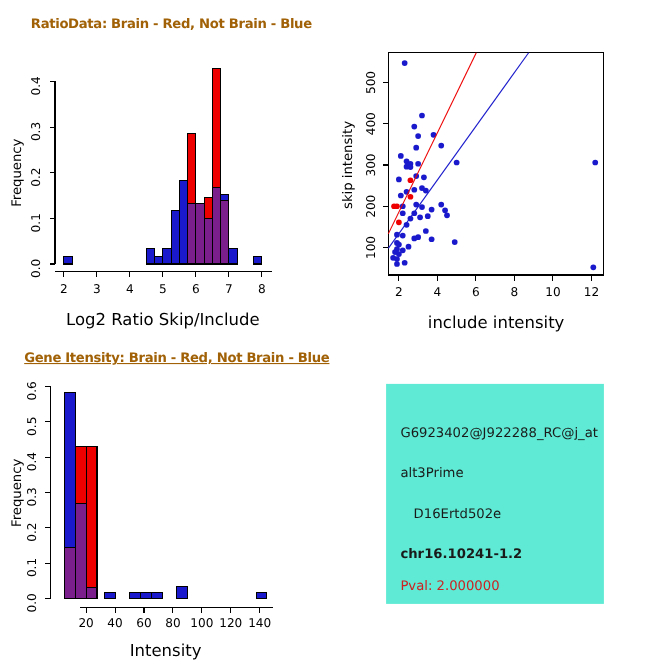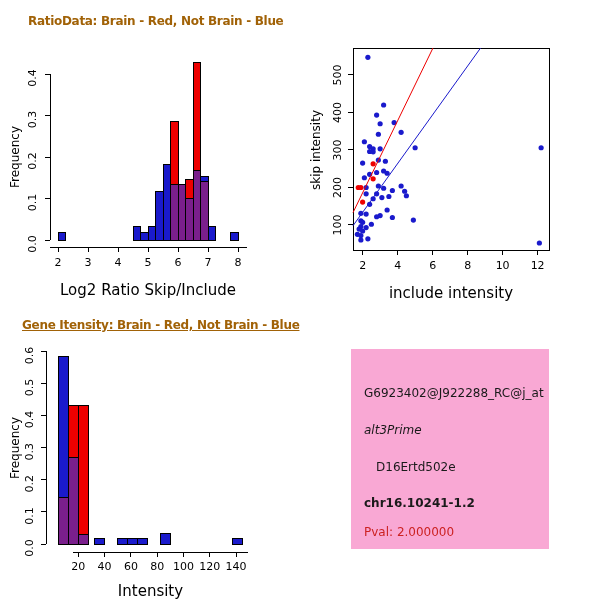--- a/index.html
+++ b/index.html
@@ -204,21 +204,21 @@
   <div class="axlab" style="left:48px;top:281px;width:200px;">Log2 Ratio Skip/Include</div>
   <div class="ylab" style="left:15px;top:157px;">Frequency</div>
 
   <div class="axlab" style="left:351px;top:284px;width:200px;">include intensity</div>
   <div class="ylab" style="left:316px;top:150px;">skip intensity</div>
 
   <div class="title" style="left:22px;top:318px;width:256px;text-decoration:underline;">Gene Itensity: Brain - Red, Not Brain - Blue</div>
   <div class="axlab" style="left:48px;top:582px;width:205px;">Intensity</div>
   <div class="ylab" style="left:15px;top:448px;">Frequency</div>
 
-  <div class="info-panel" style="background: #f9a8d4;">
+  <div class="info-panel" style="background: #5eead4;">
     <div class="info-line" style="top:37px;">G6923402@J922288_RC@j_at</div>
-    <div class="info-line" style="top:74px;font-style:italic;">alt3Prime</div>
+    <div class="info-line" style="top:74px;">alt3Prime</div>
     <div class="info-line" style="top:111px;margin-left:12px;">D16Ertd502e</div>
     <div class="info-line" style="top:147px;font-weight:bold;">chr16.10241-1.2</div>
     <div class="info-line" style="top: 176px; color: rgb(204, 34, 34);">Pval: 2.000000</div>
   </div>
 
 </div>
 
 </body></html>

